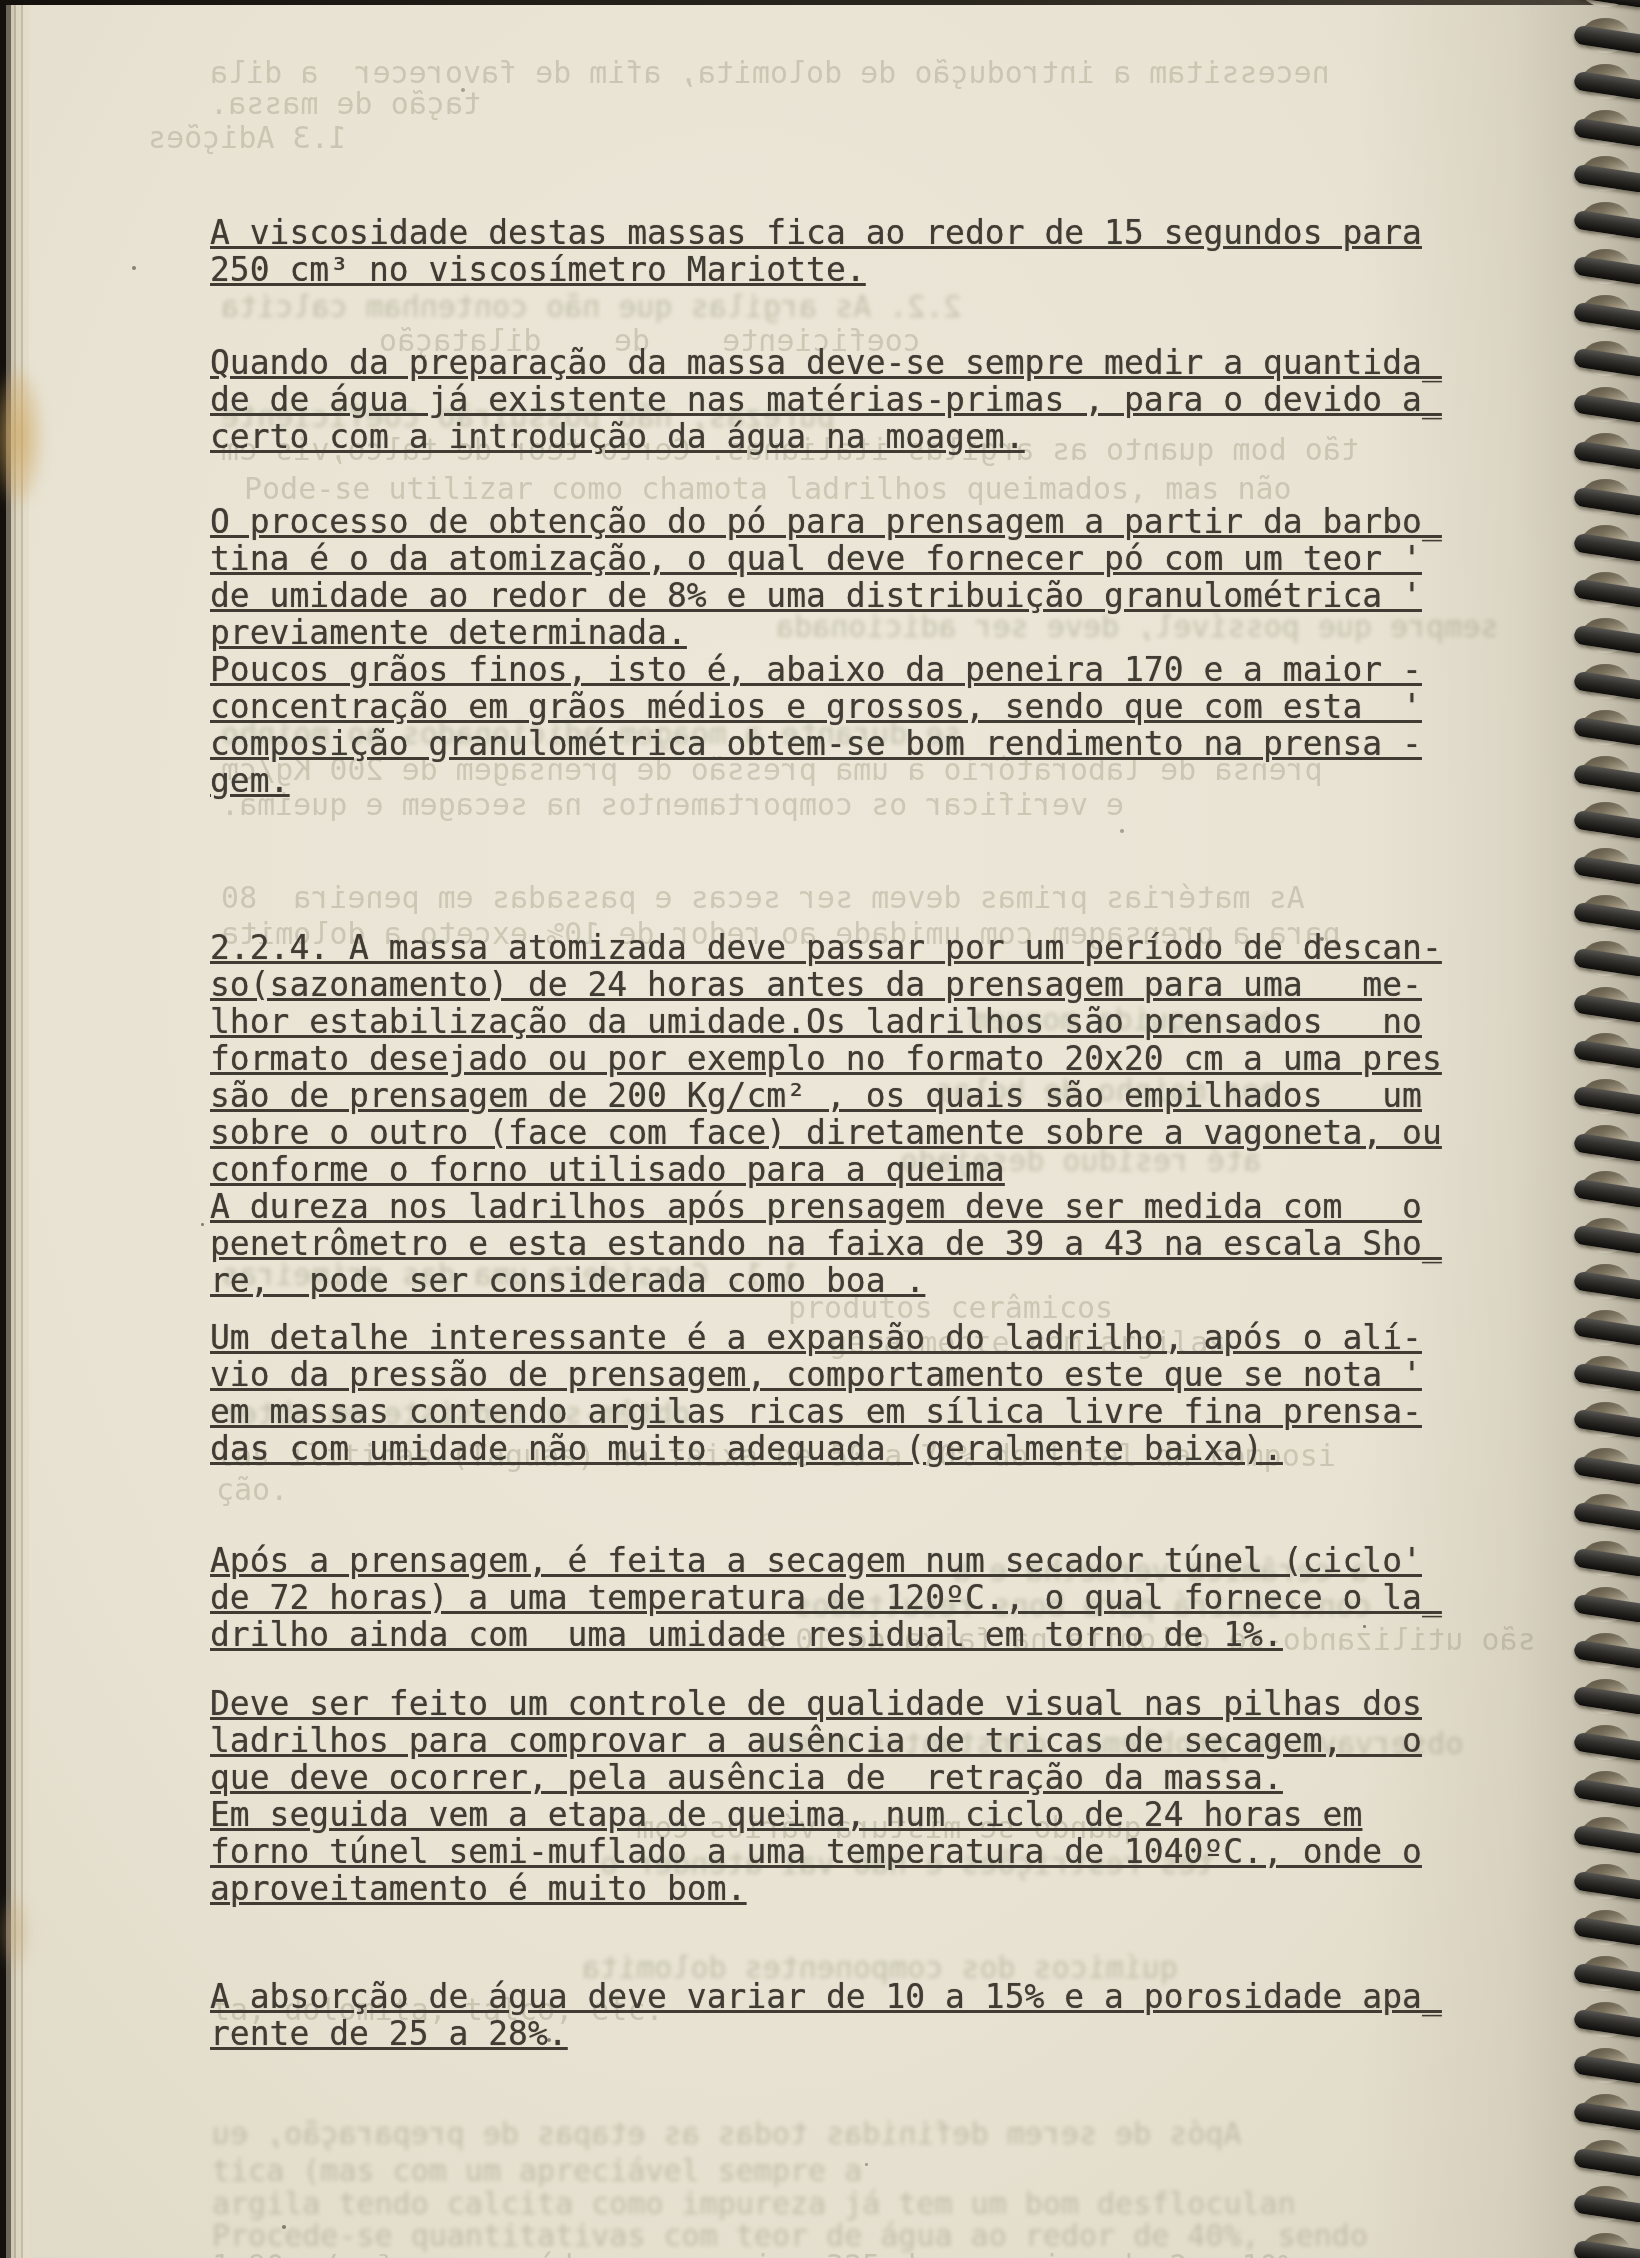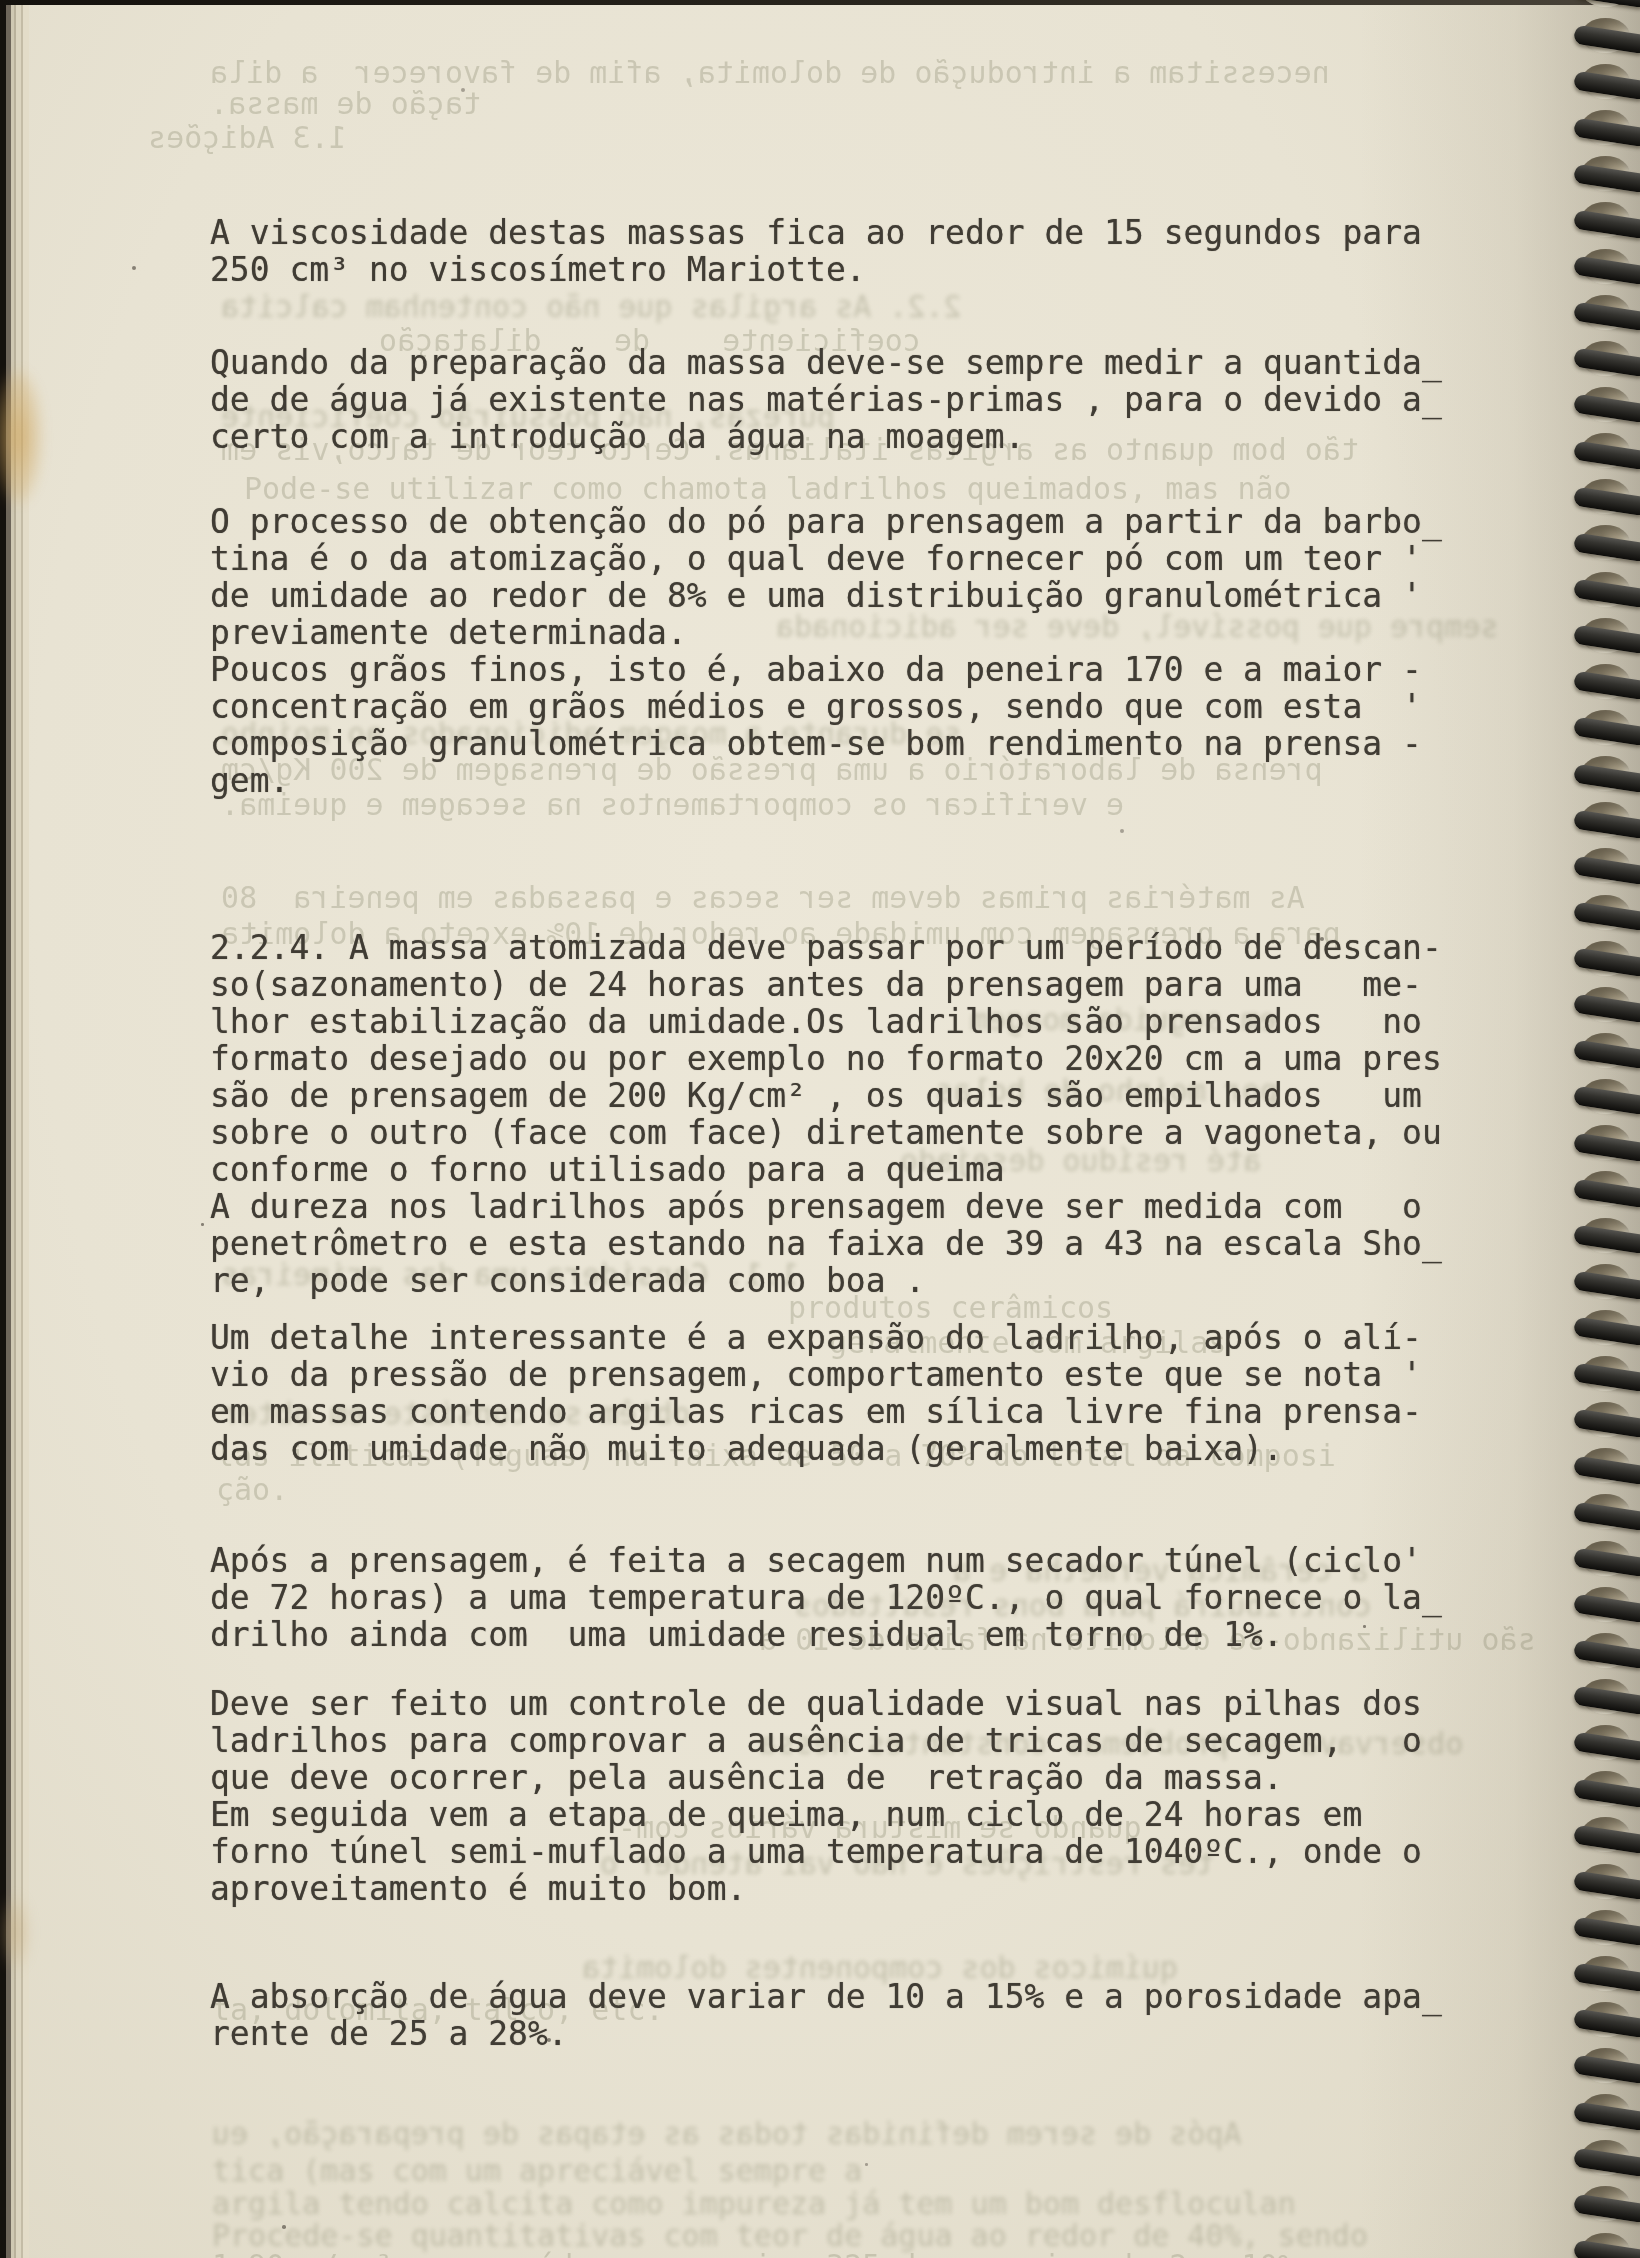--- a/index.html
+++ b/index.html
@@ -2,21 +2,21 @@
 <html style="font-size:14px"><head>
 <meta charset="utf-8">
 <style>
   html,body{margin:0;padding:0;background:#6b665c;}
   .scan{position:relative;width:1641px;height:2258px;overflow:hidden;
         background:radial-gradient(ellipse at 45% 38%, #ece7d8 0%, #e8e3d3 55%, #ded8c5 100%);
         font-family:"DejaVu Sans Mono","Liberation Mono",monospace;}
   
   .text-layer{position:absolute;inset:0;z-index:30;}
   .para{position:absolute;left:210px;white-space:pre;font-size:33px;line-height:37px;
-        color:#403c34;text-shadow:0 0 0.9px rgba(64,60,52,.65);letter-spacing:0;}
+        color:#403c34;text-shadow:0 0 0.9px rgba(64,60,52,.65);letter-spacing:0;text-decoration:underline;}
   
   .ghost-layer{position:absolute;inset:0;z-index:10;}
   .ghost{position:absolute;white-space:pre;font-size:30px;line-height:35px;color:#99987f;
          opacity:.38;filter:blur(0.7px);}
   .ghost.mir{transform:scaleX(-1);}
   .ghost.blur{filter:blur(1.9px);opacity:.45;}
   
   .edge-top{position:absolute;top:0;left:0;width:100%;height:5.3px;z-index:40;
             background:linear-gradient(to right,#14110d 0%,#2c2820 60%,#4a443a 100%);}
   .edge-left{position:absolute;top:0;left:0;width:32px;height:100%;z-index:40;

